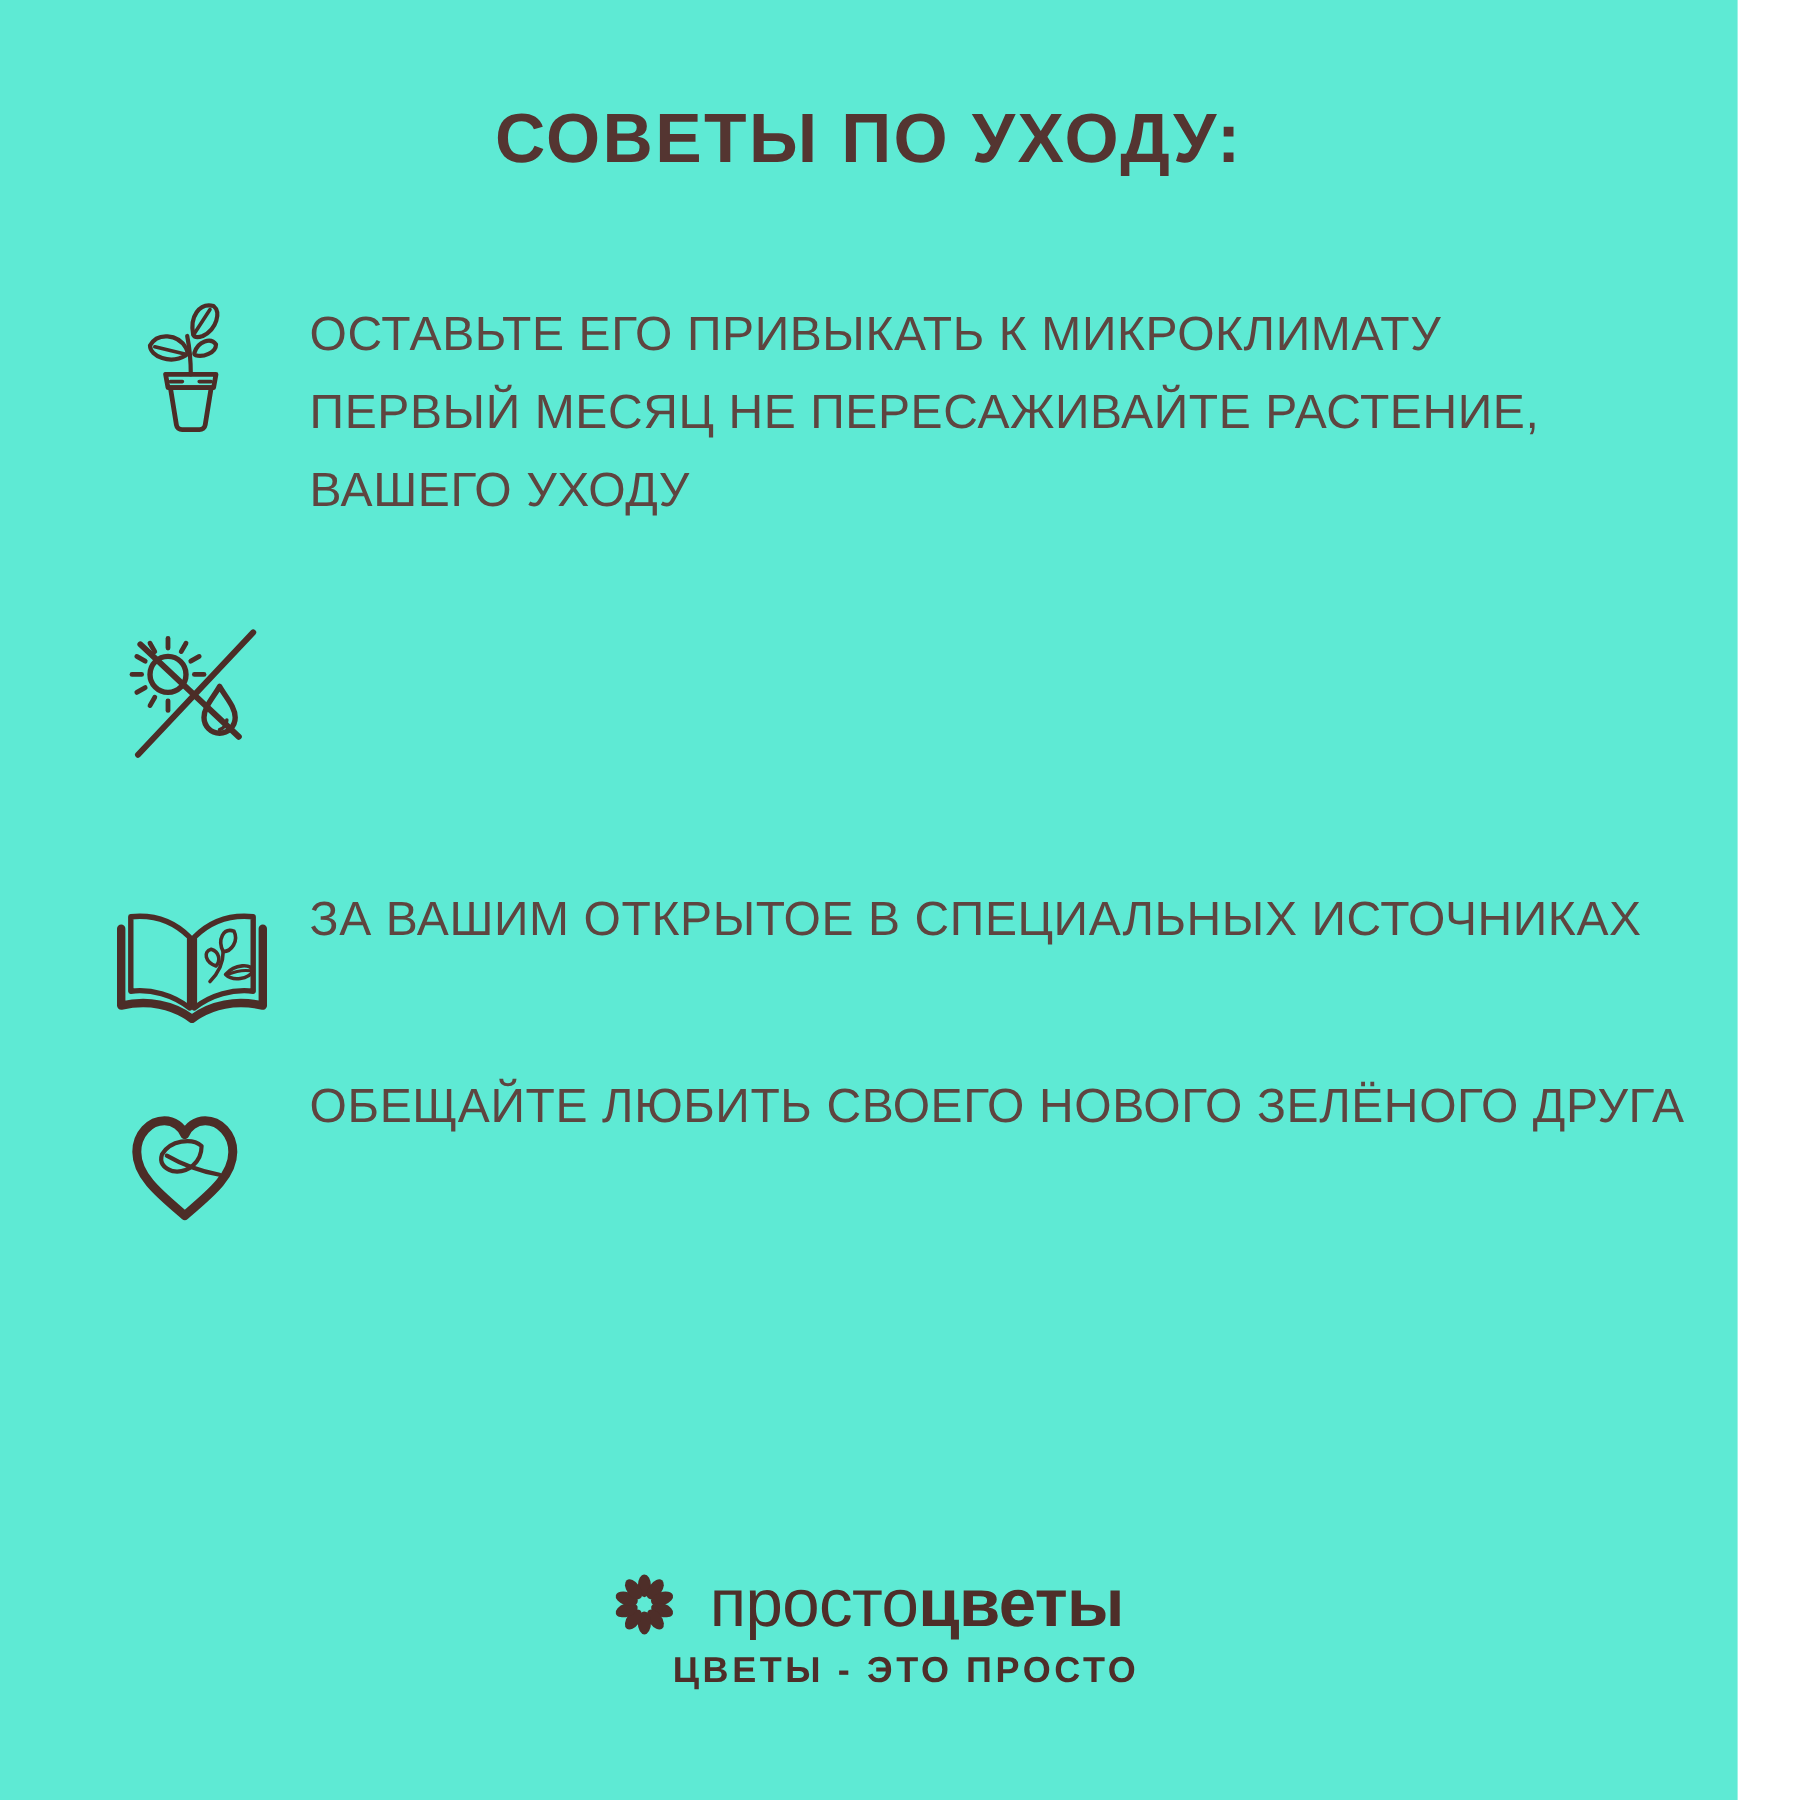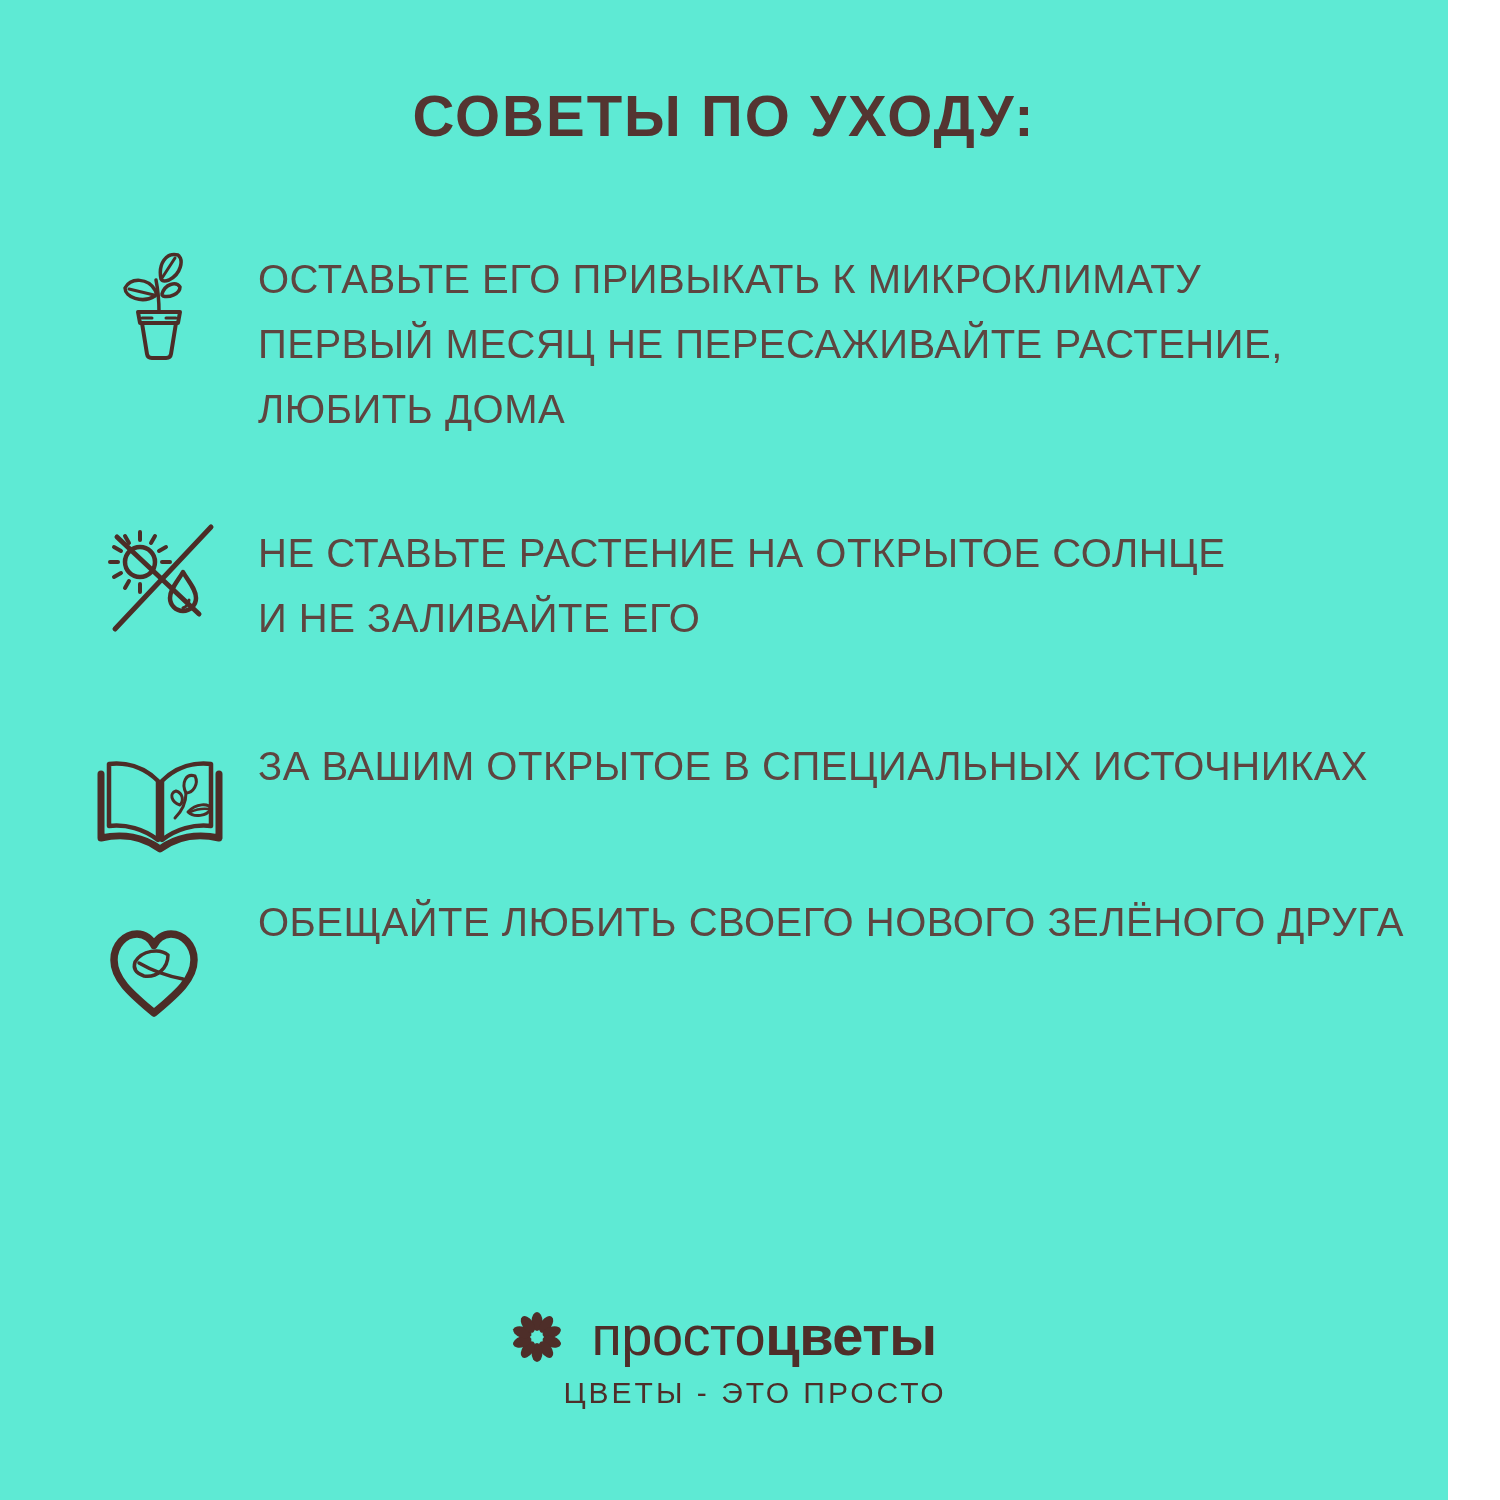--- a/index.html
+++ b/index.html
@@ -37,21 +37,21 @@
   }
   .brand-row { display:flex; align-items:center; gap:28px; }
   .brand-flower svg { display:block; }
   .brand-text {
     font-size:56px; letter-spacing:-0.5px; color:#4e2e29;
     white-space:nowrap; line-height:1;
   }
   .brand-text .bold { font-weight:700; }
   .tagline {
     margin-top:12px; margin-left:62px;
-    font-size:30px; letter-spacing:3px; font-weight:400;
+    font-size:30px; letter-spacing:3px; font-weight:700;
     color:#4e2e29; white-space:nowrap;
   }
 </style>
 </head>
 <body>
 
 <div class="canvas">
 
   <h1 class="title">СОВЕТЫ ПО УХОДУ:</h1>
 
@@ -71,21 +71,21 @@
 
       <path d="M49,29 C46,14 54,2 66,5 C72,10 69,24 57,30 C53,31.5 50,31 49,29 Z" stroke-width="3.5"></path>
       <path d="M63,8 L50,28" stroke-width="3"></path>
 
       <path d="M50,44 C53,34 64,31 68,37 C68,44 57,48 51,46 C50,45.5 49.8,45 50,44 Z" stroke-width="3.5"></path>
     </svg>
   </span>
   <div class="tip-text" id="text-1">
     <div>ОСТАВЬТЕ ЕГО ПРИВЫКАТЬ К МИКРОКЛИМАТУ</div>
     <div>ПЕРВЫЙ МЕСЯЦ НЕ ПЕРЕСАЖИВАЙТЕ РАСТЕНИЕ,</div>
-    <div>ЛЮБИТЬ ДОМА</div>
+    <div>ВАШЕГО УХОДУ</div>
   </div>
 
   <span class="tip-icon" id="icon-2">
     <svg width="118" height="120" viewBox="0 0 118 120" fill="none" stroke="currentColor" stroke-width="4.5" stroke-linecap="round" stroke-linejoin="round">
 
       <circle cx="42" cy="46" r="15"></circle>
 
       <g stroke-width="4">
         <path d="M42,24 L42,16"></path>
         <path d="M31,27 L27,20"></path>
@@ -101,24 +101,20 @@
 
       <path d="M85,56 C90,65 98,73 98,82 A13,13 0 1 1 72,82 C72,73 80,65 85,56 Z"></path>
 
       <path d="M91,84 C91,88 88,91 85,92" stroke-width="3"></path>
 
       <path d="M19,21 L101,98" stroke-width="5"></path>
 
       <path d="M17,113 L113,11" stroke-width="5"></path>
     </svg>
   </span>
-  <div class="tip-text" id="text-2">
-    <div>НЕ СТАВЬТЕ РАСТЕНИЕ НА ОТКРЫТОЕ СОЛНЦЕ</div>
-    <div>И НЕ ЗАЛИВАЙТЕ ЕГО</div>
-  </div>
 
   <span class="tip-icon" id="icon-3">
     <svg width="140" height="103" viewBox="0 0 140 103" fill="none" stroke="currentColor" stroke-width="4.5" stroke-linecap="round" stroke-linejoin="round">
 
       <path d="M11,22 L11,86 C33,81 54,85 70,97 C86,85 107,81 129,86 L129,22" stroke-width="7"></path>
 
       <path d="M19,12 C38,10 55,16 68,29 L68,88 C54,77 36,72 19,74 Z"></path>
 
       <path d="M121,12 C102,10 85,16 72,29 L72,88 C86,77 104,72 121,74 Z"></path>
 

